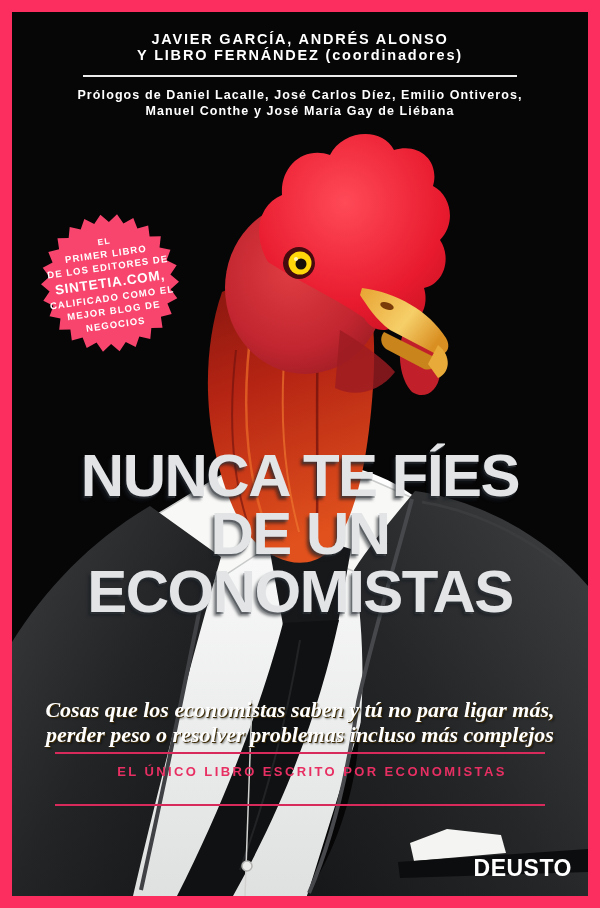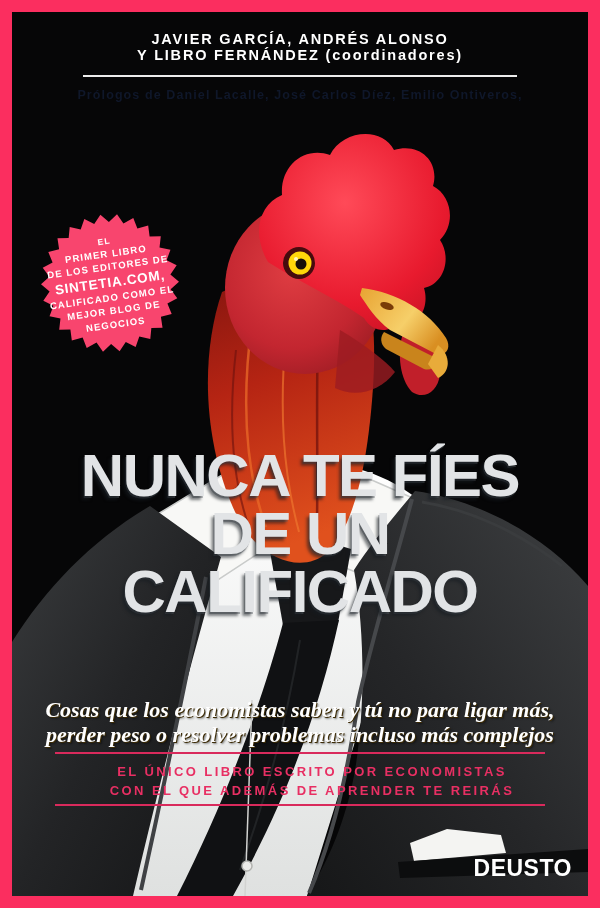--- a/index.html
+++ b/index.html
@@ -16,21 +16,21 @@
 
   
   .header{position:absolute;top:31px;left:0;right:0;text-align:center;z-index:5;}
   .author-line{
     font-size:14.5px;font-weight:bold;letter-spacing:1.8px;line-height:16px;
     color:#ffffff;white-space:nowrap;
   }
   .header-divider{width:434px;height:2px;background:#ececec;margin:12px auto 11px;}
   .prologue-line{
     font-size:12.5px;font-weight:bold;letter-spacing:1.1px;line-height:15.5px;
-    color:#0f172a;white-space:nowrap;
+    color:#ffffff;white-space:nowrap;
   }
 
   
   .badge{position:absolute;left:40px;top:213px;width:140px;height:140px;
     transform:rotate(-8deg);z-index:6;}
   .badge svg{position:absolute;left:0;top:0;}
   .badge-text{
     position:absolute;left:0;top:0;width:140px;height:140px;
     display:flex;flex-direction:column;align-items:center;justify-content:center;
     color:#fff;font-weight:bold;text-align:center;
@@ -178,50 +178,50 @@
       <circle cx="301" cy="264" r="5.5" fill="#160f09"></circle>
       <circle cx="296" cy="259" r="2" fill="#fff6cf" opacity="0.9"></circle>
     </svg>
   </div>
 
   <div class="header">
     <div class="author-line">JAVIER GARCÍA, ANDRÉS ALONSO</div>
     <div class="author-line">Y LIBRO FERNÁNDEZ (coordinadores)</div>
     <div class="header-divider"></div>
     <div class="prologue-line">Prólogos de Daniel Lacalle, José Carlos Díez, Emilio Ontiveros,</div>
+    <div class="prologue-line">Manuel Conthe y José María Gay de Liébana</div>
   </div>
 
   <div class="badge">
     <svg width="140" height="140" viewBox="0 0 140 140">
       <polygon id="starburst" points="70.0,1.0 77.4,9.4 86.5,3.0 91.6,13.0 102.1,8.9 104.7,19.8 115.8,18.4 115.7,29.5 126.8,30.8 124.0,41.7 134.5,45.5 129.2,55.4 138.5,61.7 131.0,70.0 138.5,78.3 129.2,84.6 134.5,94.5 124.0,98.3 126.8,109.2 115.7,110.5 115.8,121.6 104.7,120.2 102.1,131.1 91.6,127.0 86.5,137.0 77.4,130.6 70.0,139.0 62.6,130.6 53.5,137.0 48.4,127.0 37.9,131.1 35.3,120.2 24.2,121.6 24.3,110.5 13.2,109.2 16.0,98.3 5.5,94.5 10.8,84.6 1.5,78.3 9.0,70.0 1.5,61.7 10.8,55.4 5.5,45.5 16.0,41.7 13.2,30.8 24.3,29.5 24.2,18.4 35.3,19.8 37.9,8.9 48.4,13.0 53.5,3.0 62.6,9.4" fill="#f8456e"></polygon>
     </svg>
     <div class="badge-text">
       <div class="badge-line small">EL</div>
       <div class="badge-line">PRIMER LIBRO</div>
       <div class="badge-line">DE LOS EDITORES DE</div>
       <div class="badge-line big">SINTETIA.COM,</div>
       <div class="badge-line">CALIFICADO COMO EL</div>
       <div class="badge-line">MEJOR BLOG DE</div>
       <div class="badge-line">NEGOCIOS</div>
     </div>
   </div>
 
   <div class="title">
     <div class="title-line">NUNCA TE FÍES</div>
     <div class="title-line">DE UN</div>
-    <div class="title-line">CALIFICADO</div>
+    <div class="title-line">ECONOMISTAS</div>
   </div>
 
   <div class="subtitle">
     <div class="subtitle-line">Cosas que los economistas saben y tú no para ligar más,</div>
     <div class="subtitle-line">perder peso o resolver problemas incluso más complejos</div>
   </div>
 
   <div class="rule rule1"></div>
   <div class="tagline">
     <div class="tagline-line">EL ÚNICO LIBRO ESCRITO POR ECONOMISTAS</div>
-    <div class="tagline-line">CON EL QUE ADEMÁS DE APRENDER TE REIRÁS</div>
   </div>
   <div class="rule rule2"></div>
 
   <div class="publisher">DEUSTO</div>
 
 </div>
 
 </body></html>

